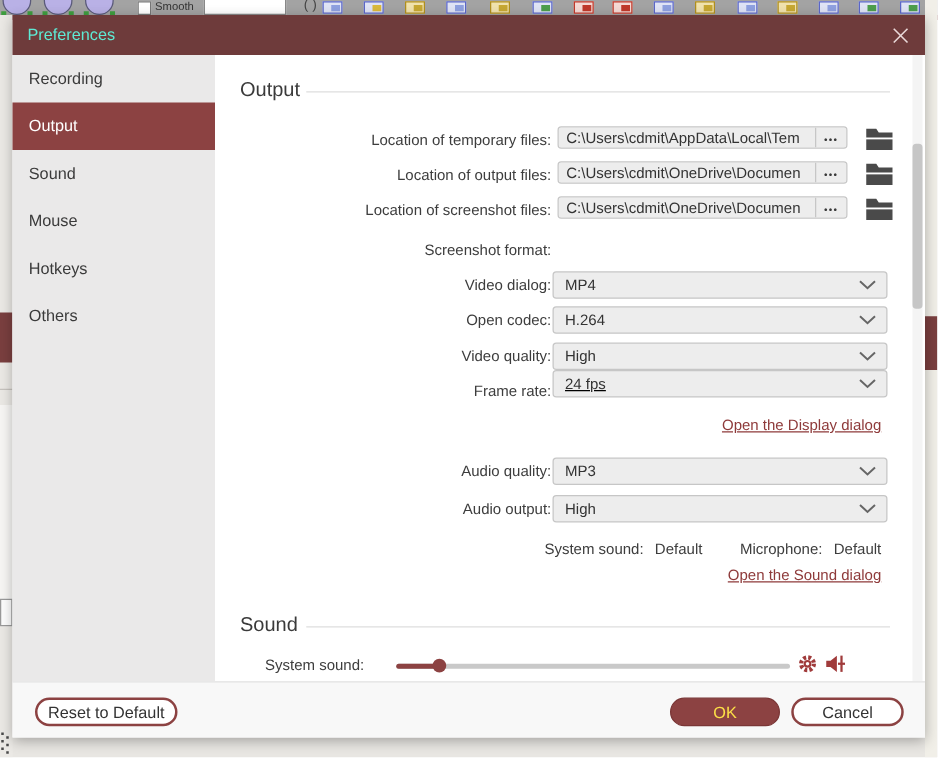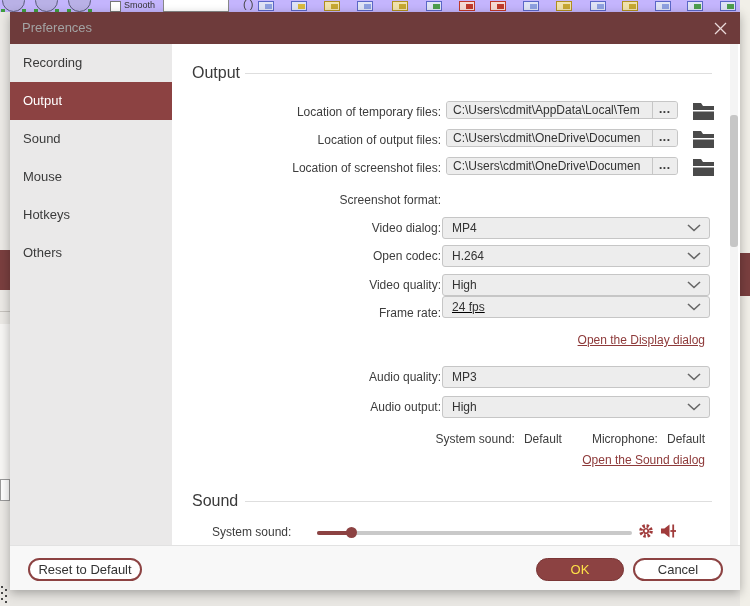--- a/index.html
+++ b/index.html
@@ -5,21 +5,21 @@
   :root{
     --titlebar:#6e3b3b; --accent:#8c4242; --accent_dark:#7a3636; --link:#8e3a3a;
     --sidebar_bg:#eae9e9; --field_bg:#ededed; --field_border:#c6c6c6;
     --icon_dark:#4a4a4a; --footer_bg:#f8f8f8; --slider_track:#c9c9c9; --maroon_icon:#a03b3b;
   }
   html,body{margin:0;padding:0;}
   body{font-family:"Liberation Sans", sans-serif; background:#fff;}
   #stage{position:relative;width:750px;height:606px;overflow:hidden;background:#e8e6e2;}
 
   
-  .bg-toolbar{position:absolute;left:0;top:0;width:750px;height:12px;background:#c4b5fd;border-bottom:4px solid #7f1d1d;}
+  .bg-toolbar{position:absolute;left:0;top:0;width:750px;height:12px;background:#a3a3a3;border-bottom:4px solid #7f1d1d;}
   .shape-circle{position:absolute;top:-11px;width:21px;height:21px;border-radius:50%;
     background:#b9b1e6;border:1px solid #5a5a7a;}
   .shape-circle::before,.shape-circle::after{content:"";position:absolute;width:4px;height:4px;background:#3f9e3f;bottom:-2px;}
   .shape-circle::before{left:-2px;} .shape-circle::after{right:-2px;}
   .bg-checkbox{position:absolute;left:110px;top:1px;width:9px;height:9px;background:#fff;border:1px solid #777;}
   .bg-check-label{position:absolute;left:124px;top:0px;font-size:9px;color:#333;height:11px;overflow:hidden;}
   .bg-input{position:absolute;left:163px;top:-4px;width:64px;height:14px;background:#fff;border:1px solid #888;}
   .bg-parens{position:absolute;left:243px;top:-2px;font-size:11px;color:#444;height:13px;overflow:hidden;}
   .tbi{position:absolute;top:1px;width:16px;height:10px;border:1px solid #5b67c7;background:#dfe3f5;box-sizing:border-box;}
   .tbi::after{content:"";position:absolute;right:1px;bottom:1px;width:7px;height:5px;}
@@ -33,21 +33,21 @@
   .bg-maroon-block{position:absolute;background:#7a3f3f;}
   .bg-hline{position:absolute;left:0;width:10px;height:1px;background:#c6c3be;}
   .bg-white{position:absolute;left:0;top:312px;width:10px;height:158px;background:#f7f6f4;}
   .bg-minibox{position:absolute;left:0;top:479px;width:8px;height:20px;background:#fdfdfd;border:1px solid #9a9a9a;}
   .bg-dot{position:absolute;width:2px;height:2px;background:#4a4a4a;}
 
   
   .dialog{position:absolute;left:10px;top:12px;width:730px;height:578px;background:#fff;
     box-shadow:0 3px 10px rgba(0,0,0,.3);}
   .titlebar{position:absolute;left:0;top:0;width:730px;height:32px;background:var(--titlebar);}
-  .title{position:absolute;left:12px;top:0;line-height:32px;color:#a3a3a3;font-size:13px;}
+  .title{position:absolute;left:12px;top:0;line-height:32px;color:#5eead4;font-size:13px;}
   .close-btn{position:absolute;right:8px;top:4px;width:24px;height:24px;display:flex;align-items:center;justify-content:center;cursor:pointer;background:transparent;border:none;padding:0;}
 
   .sidebar{position:absolute;left:0;top:32px;width:162px;height:501px;background:var(--sidebar_bg);}
   .side-item{position:absolute;left:0;width:162px;height:38px;line-height:38px;padding-left:13px;
     box-sizing:border-box;font-size:13px;color:#3b3b3b;cursor:pointer;}
   .side-item.selected{background:var(--accent);color:#fff;}
 
   .content{position:absolute;left:162px;top:32px;width:560px;height:501px;background:#fff;overflow:hidden;}
 
   .sec-heading{position:absolute;font-size:16px;color:#3a3a3a;}

